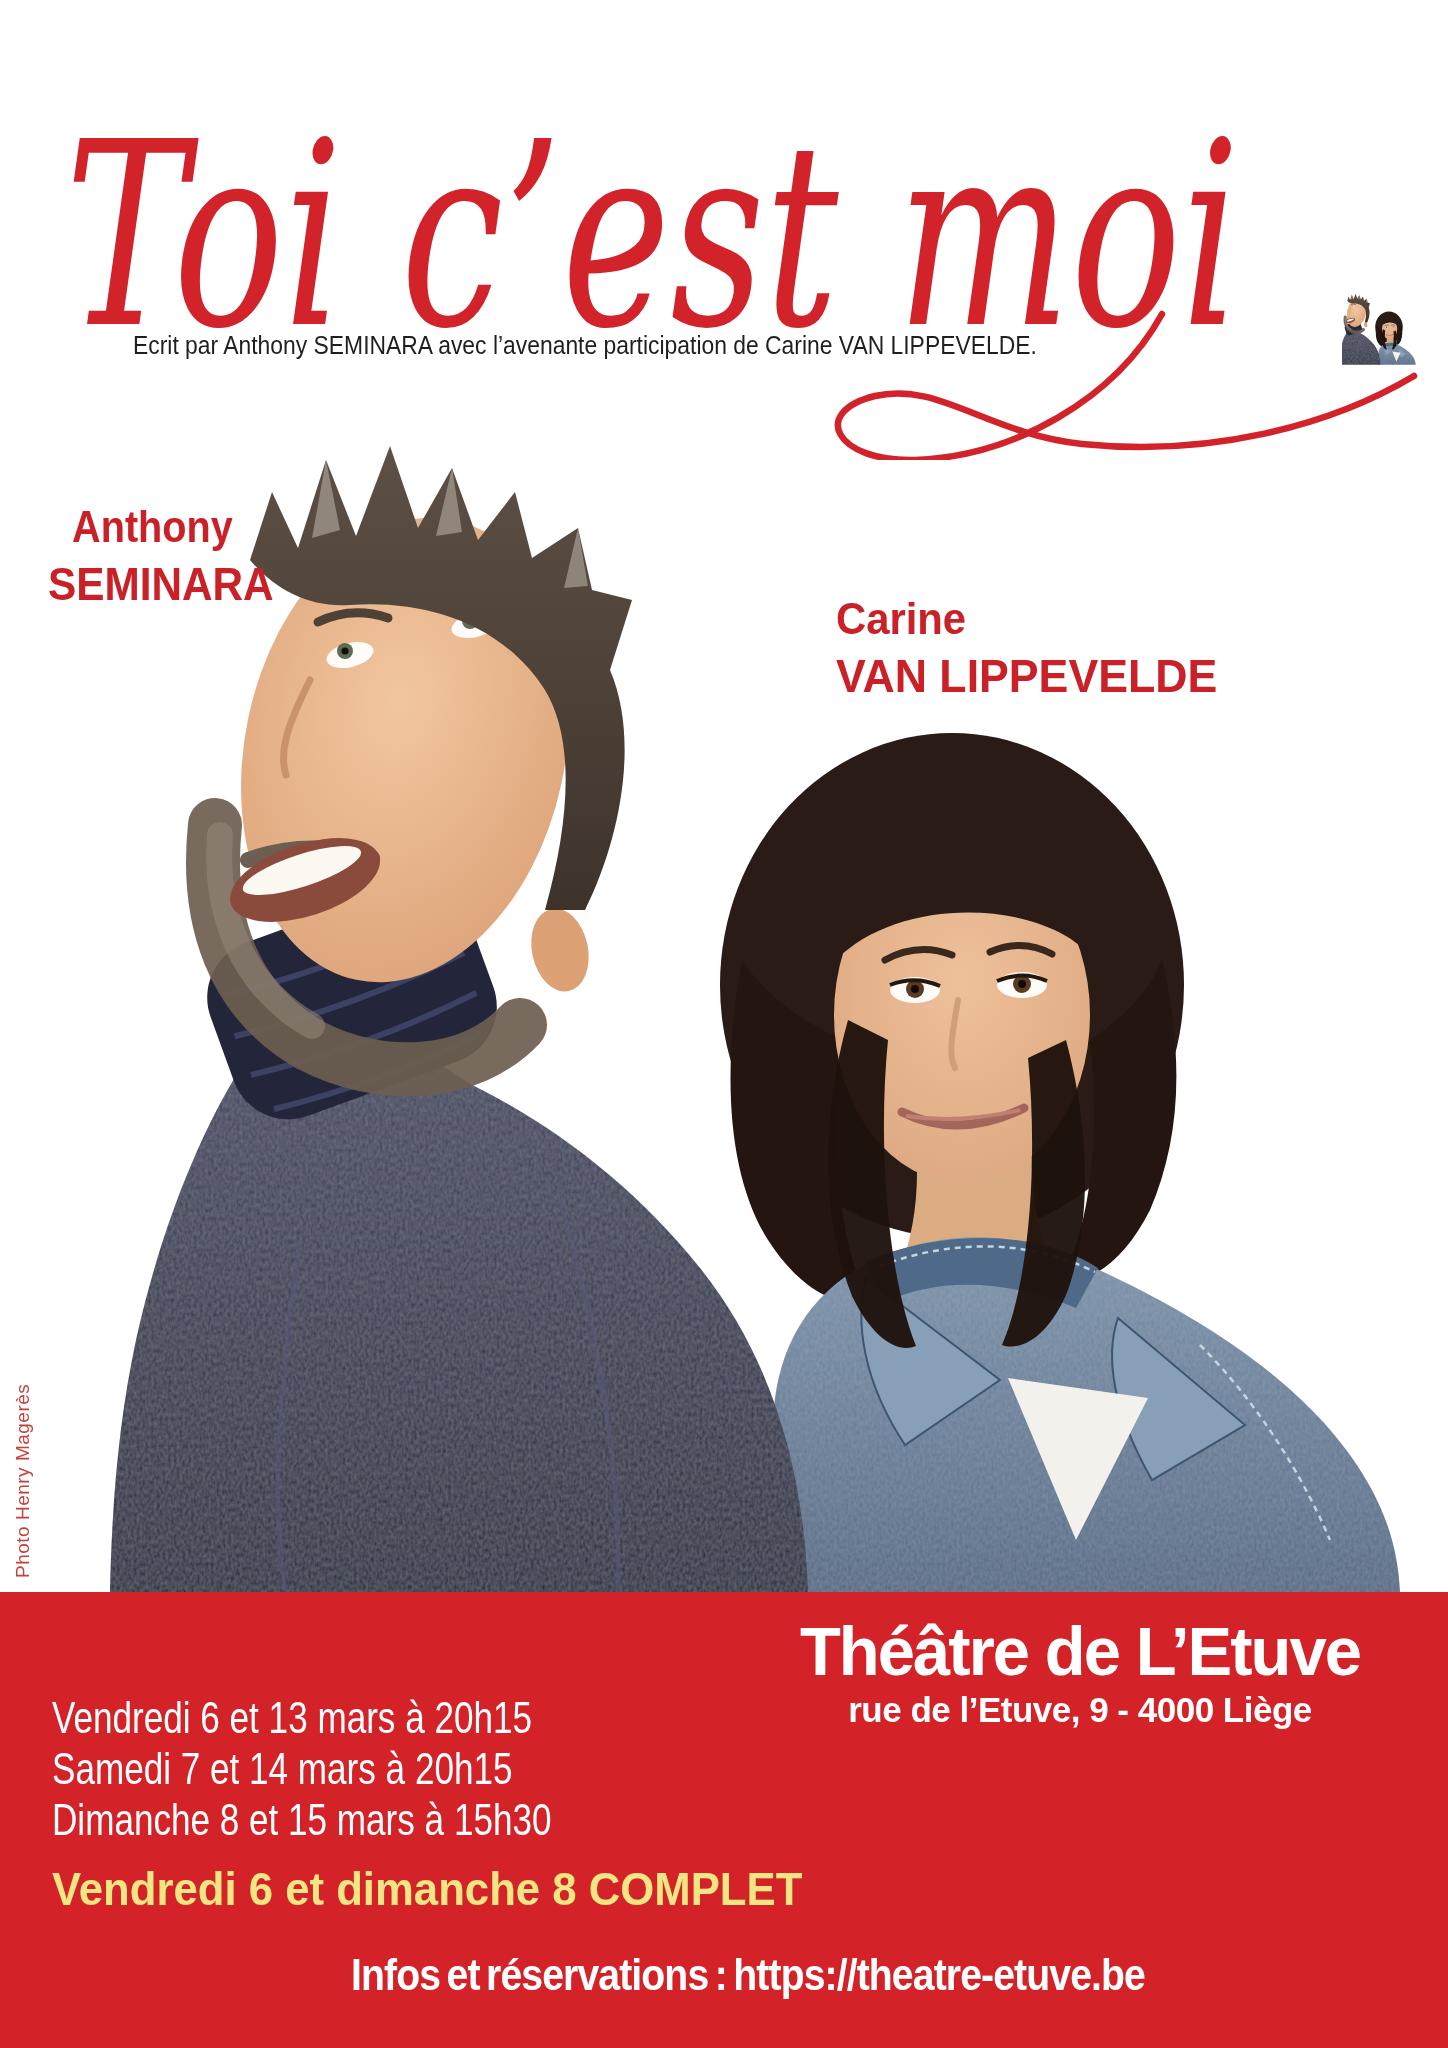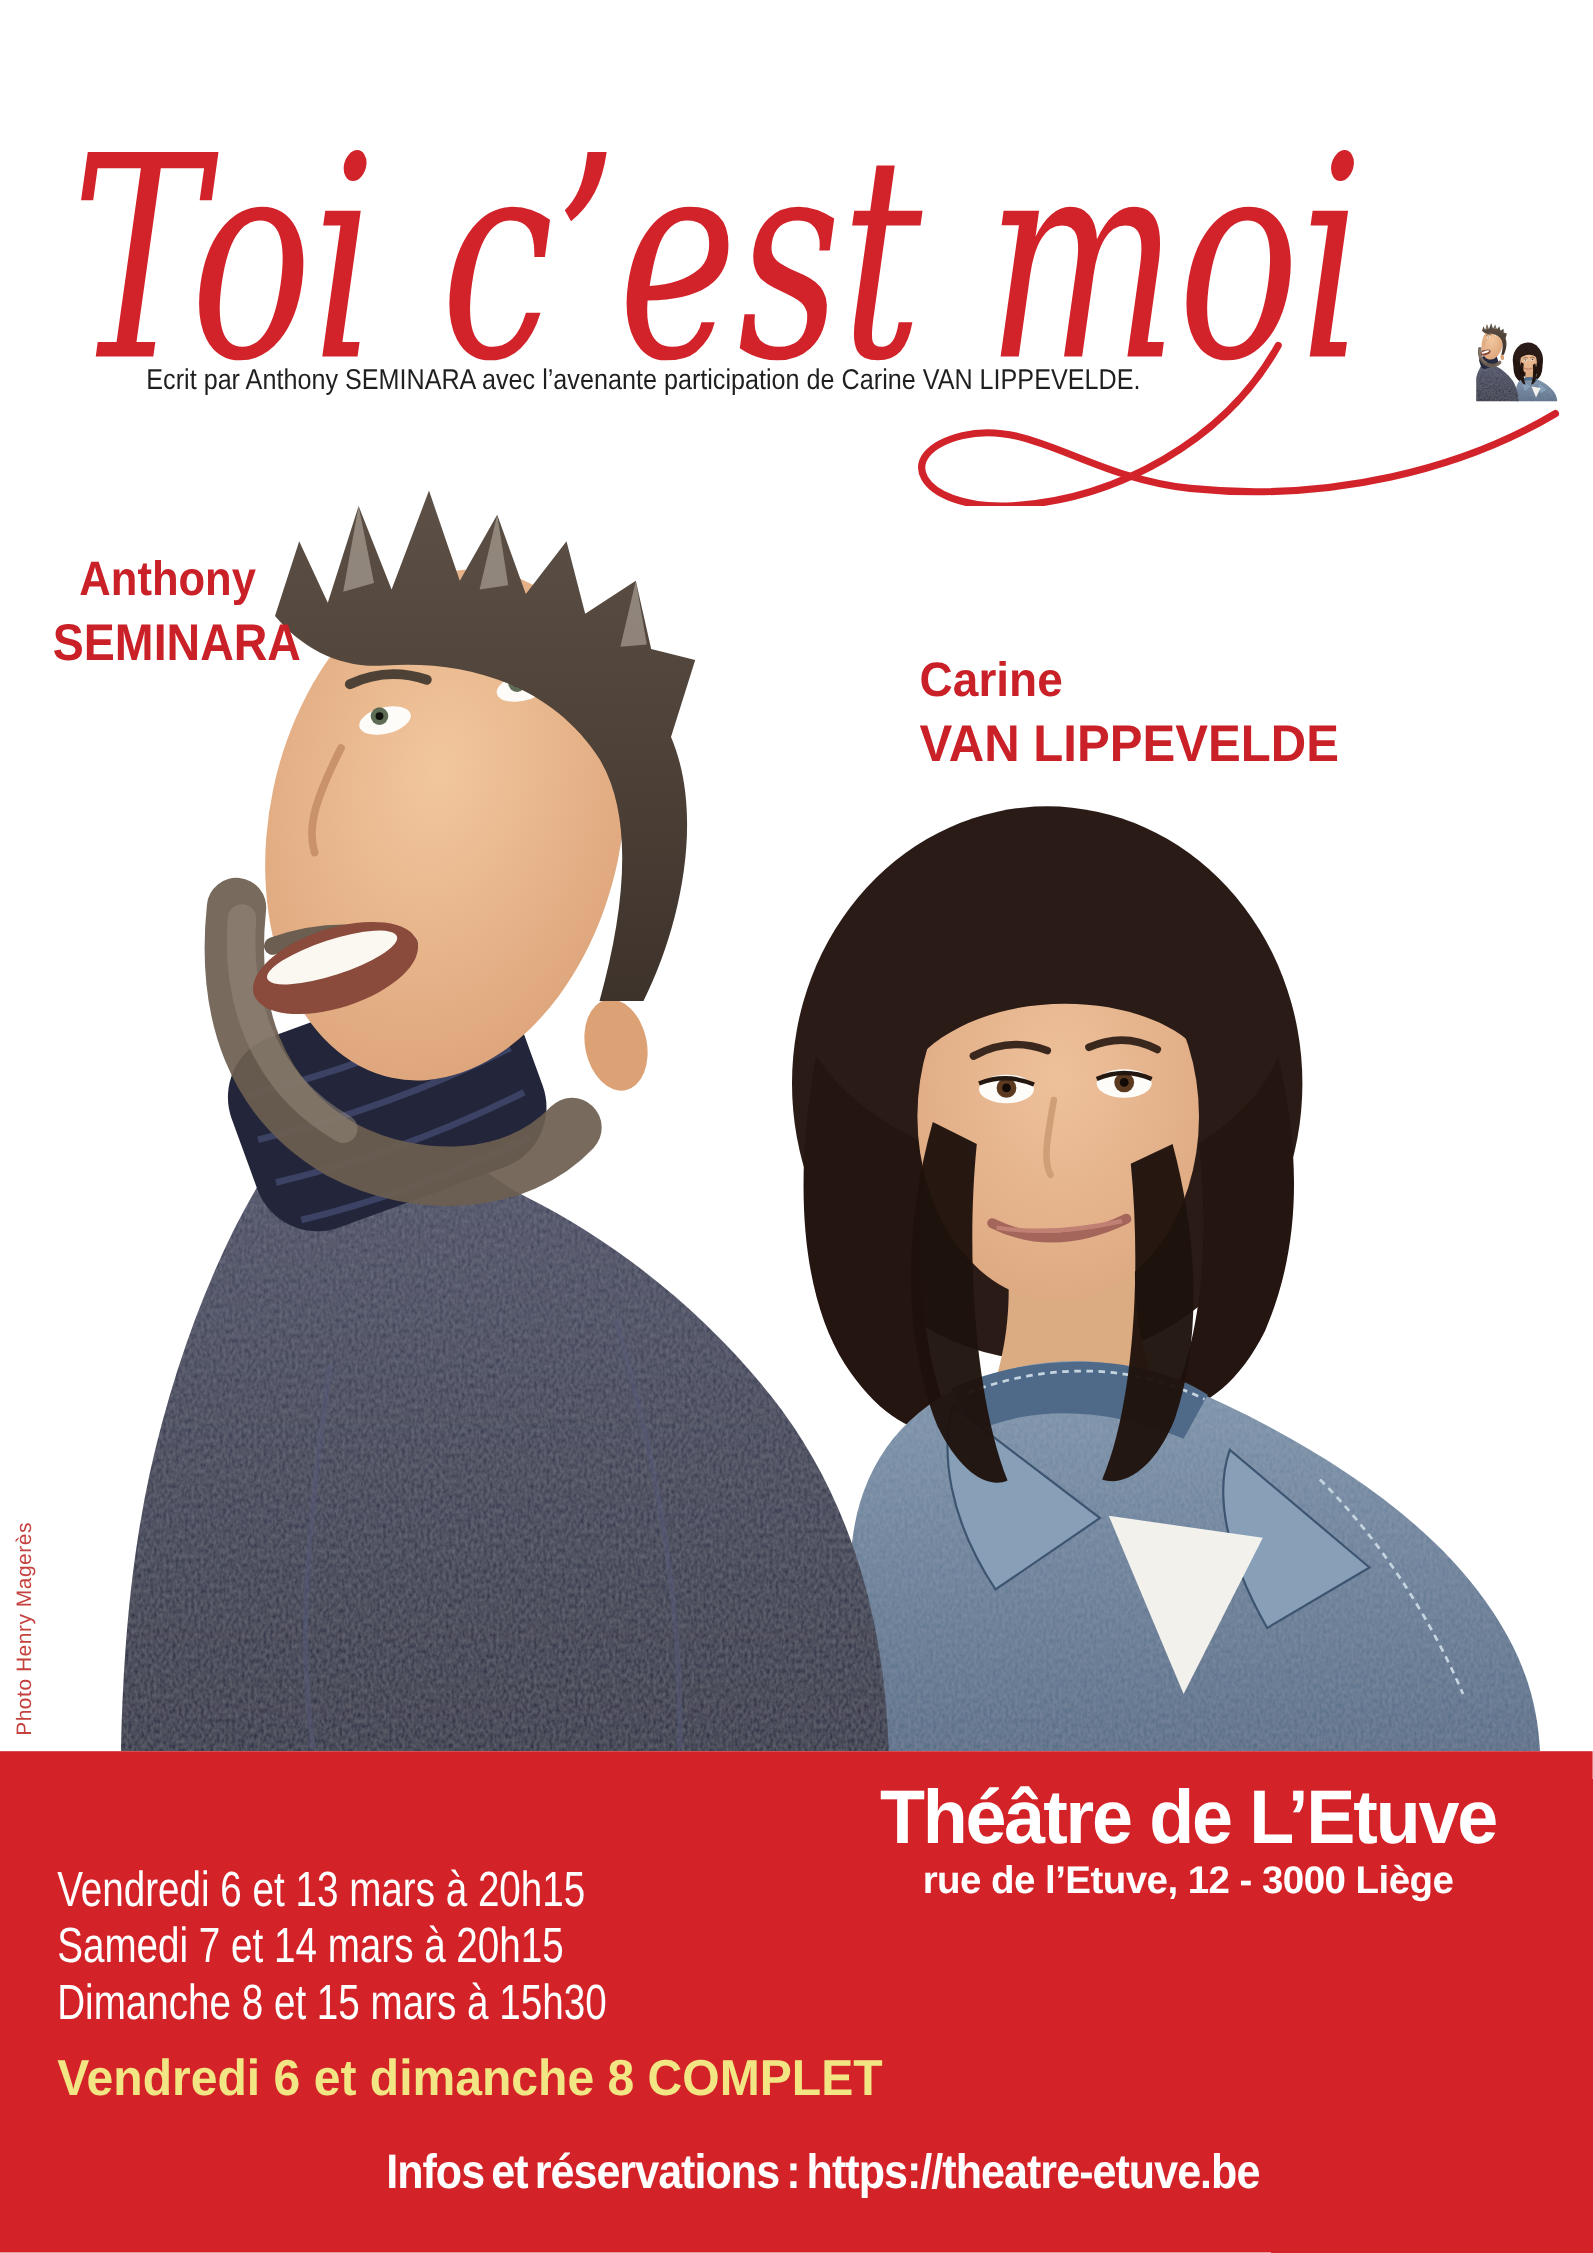--- a/index.html
+++ b/index.html
@@ -180,21 +180,21 @@
 
   <svg class="photo-main" viewBox="0 0 1448 1152">
     <use href="#coupleSym"></use>
   </svg>
 
   <div class="credit">Photo Henry Magerès</div>
 
   <div class="red-band">
     <div class="venue">
       <div class="venue-name">Théâtre de L’Etuve</div>
-      <div class="venue-address">rue de l’Etuve, 12 - 3000 Liège</div>
+      <div class="venue-address">rue de l’Etuve, 9 - 4000 Liège</div>
     </div>
     <div class="schedule">
       <div class="line">Vendredi 6 et 13 mars à 20h15</div>
       <div class="line">Samedi 7 et 14 mars à 20h15</div>
       <div class="line">Dimanche 8 et 15 mars à 15h30</div>
     </div>
     <div class="sold-out">Vendredi 6 et dimanche 8 COMPLET</div>
     <div class="info-row">
       <span>Infos et réservations : https://theatre-etuve.be</span>
     </div>

